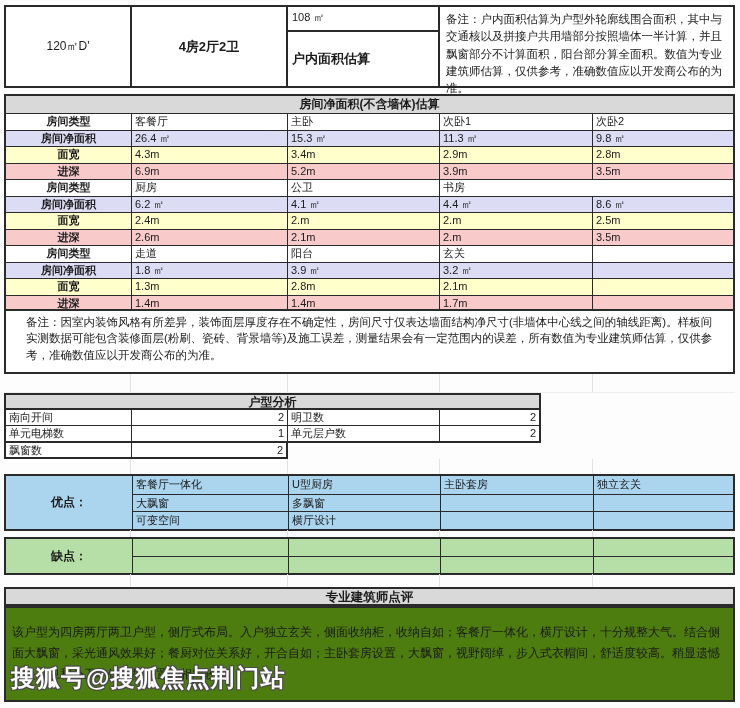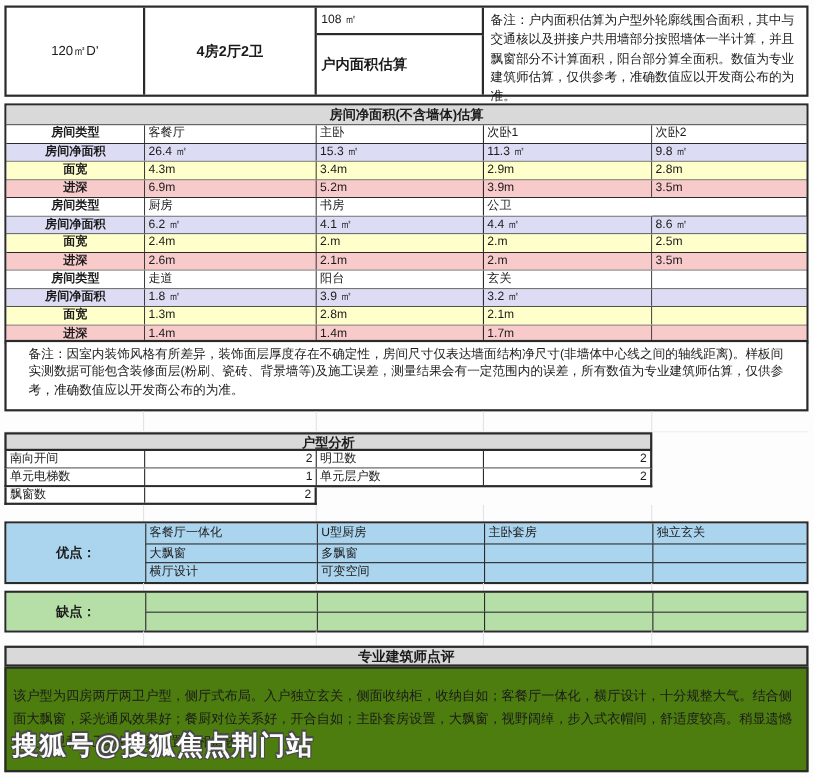--- a/index.html
+++ b/index.html
@@ -59,21 +59,21 @@
       linear-gradient(#e3e3e3,#e3e3e3),linear-gradient(#e3e3e3,#e3e3e3),
       linear-gradient(#e3e3e3,#e3e3e3),linear-gradient(#e3e3e3,#e3e3e3);
     background-size:1px 100%,1px 100%,1px 100%,1px 100%;
     background-position:126px 0,283px 0,435px 0,588px 0;background-repeat:no-repeat;}
   .gapA{top:374px;height:19px;border-bottom:1px solid #eee;}
   .gapB{top:459px;height:15px;}
   .gapC{top:530px;height:7px;}
   .gapD{top:574px;height:13px;}
 
   
-  .analysis{top:393px;width:589px;}
+  .analysis{top:393px;width:537px;}
   .an-title{height:17px;background:var(--header-gray);border:2px solid var(--border-dark);
     font-weight:700;font-size:12px;text-align:center;line-height:14px;}
   .an-row{display:grid;grid-template-columns:126px 156px 152px 1fr;height:16.4px;
     border-left:2px solid var(--border-dark);border-right:2px solid var(--border-dark);
     border-bottom:1px solid var(--border-dark);background:#fff;}
   .an-row.last-full{border-bottom:2px solid var(--border-dark);}
   .ac{border-right:1px solid var(--border-dark);font-size:11px;line-height:14.5px;padding:0 3px;
     overflow:hidden;white-space:nowrap;}
   .ac:last-child{border-right:none;}
   .ac.num{text-align:right;}
@@ -146,22 +146,22 @@
     <div class="td lbl">进深</div>
     <div class="td">6.9m</div>
     <div class="td">5.2m</div>
     <div class="td">3.9m</div>
     <div class="td">3.5m</div>
   </div>
 
   <div class="tr r-type">
     <div class="td lbl">房间类型</div>
     <div class="td">厨房</div>
+    <div class="td">公卫</div>
     <div class="td">书房</div>
-    <div class="td">公卫</div>
   </div>
   <div class="tr r-area">
     <div class="td lbl">房间净面积</div>
     <div class="td">6.2 ㎡</div>
     <div class="td">4.1 ㎡</div>
     <div class="td">4.4 ㎡</div>
     <div class="td">8.6 ㎡</div>
   </div>
   <div class="tr r-width">
     <div class="td lbl">面宽</div>
@@ -237,22 +237,22 @@
 <div class="abs block-grid pros">
   <div class="blabel">优点：</div>
   <div class="cell row0">客餐厅一体化</div>
   <div class="cell row0">U型厨房</div>
   <div class="cell row0">主卧套房</div>
   <div class="cell row0">独立玄关</div>
   <div class="cell">大飘窗</div>
   <div class="cell">多飘窗</div>
   <div class="cell"></div>
   <div class="cell"></div>
+  <div class="cell">可变空间</div>
   <div class="cell">横厅设计</div>
-  <div class="cell">可变空间</div>
   <div class="cell"></div>
   <div class="cell"></div>
 </div>
 
 <div class="abs ghost gapC"></div>
 
 <div class="abs block-grid cons">
   <div class="blabel">缺点：</div>
   <div class="cell row0"></div>
   <div class="cell row0"></div>

